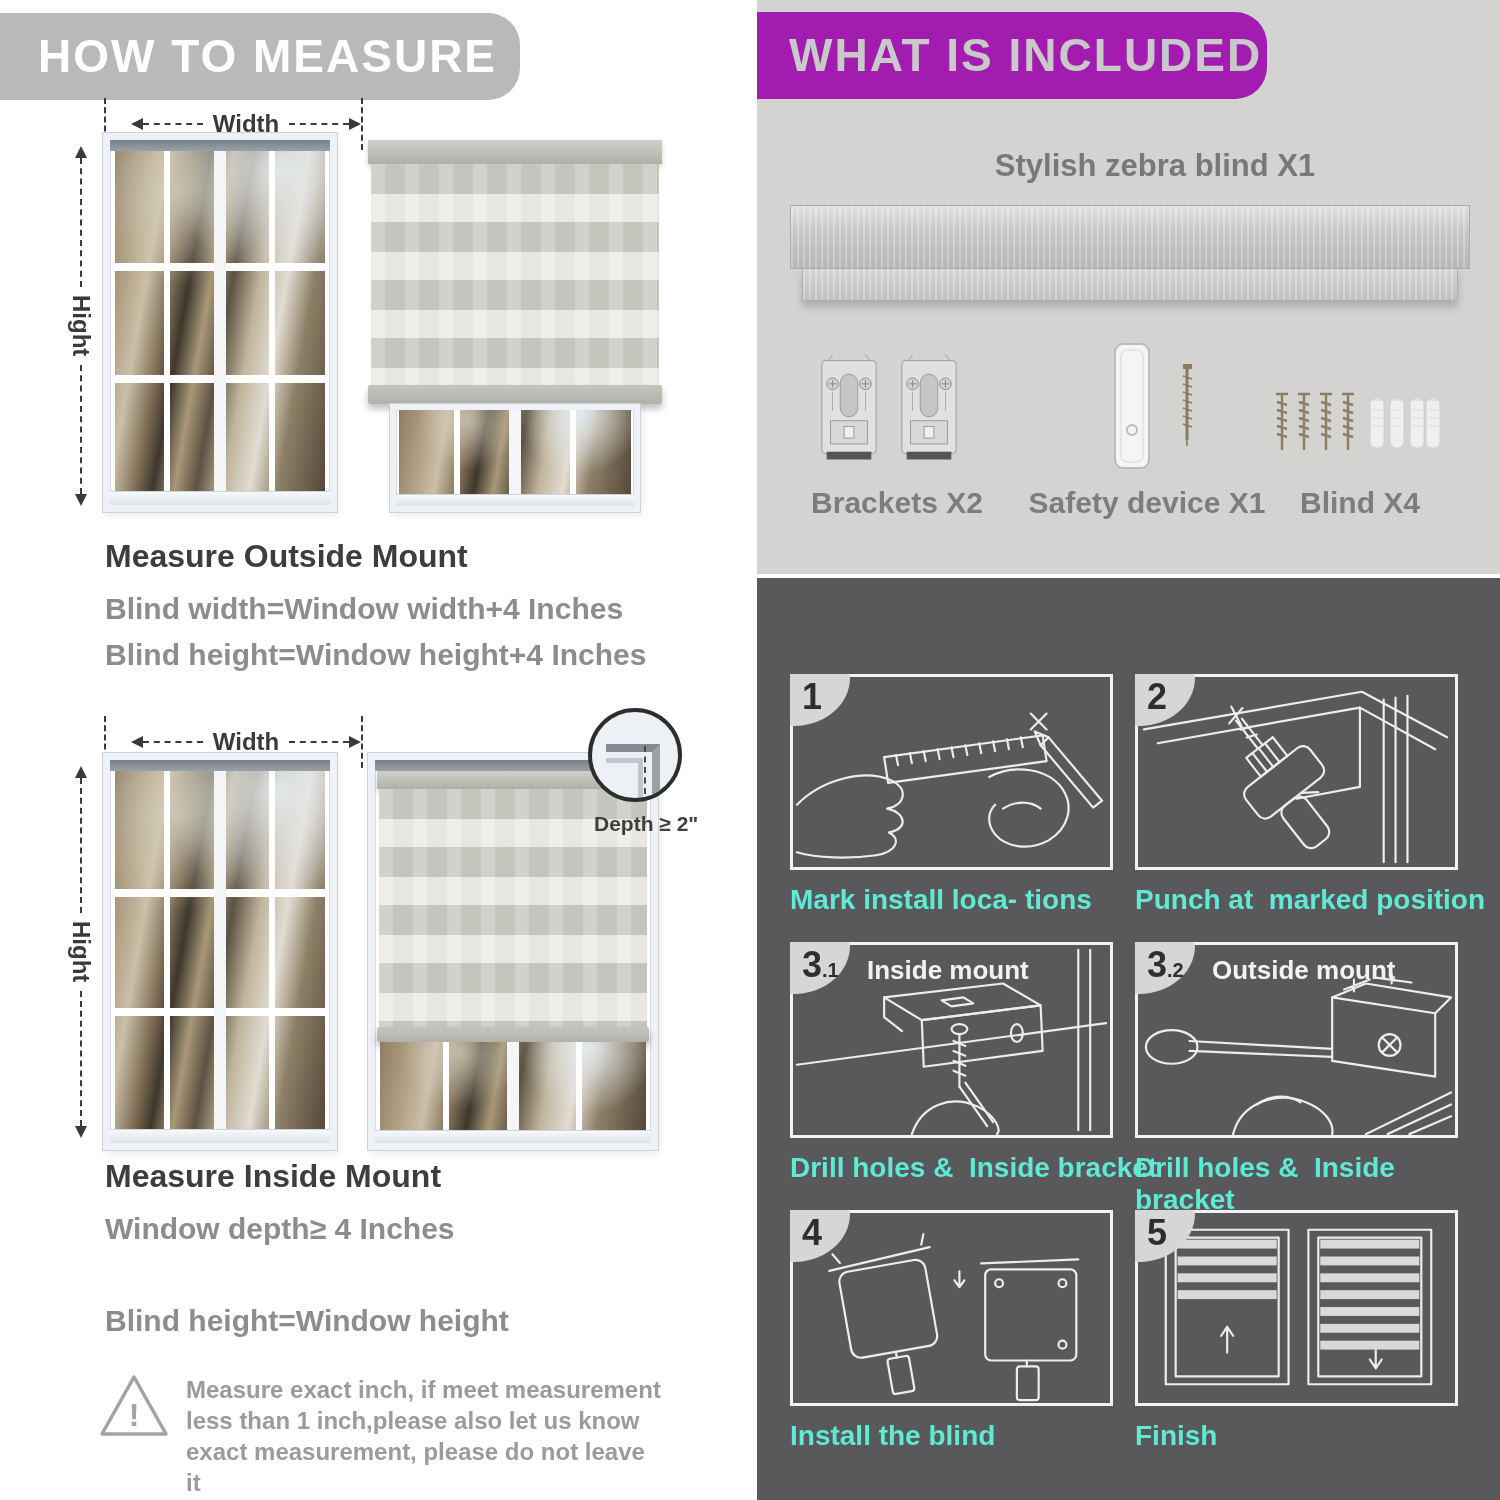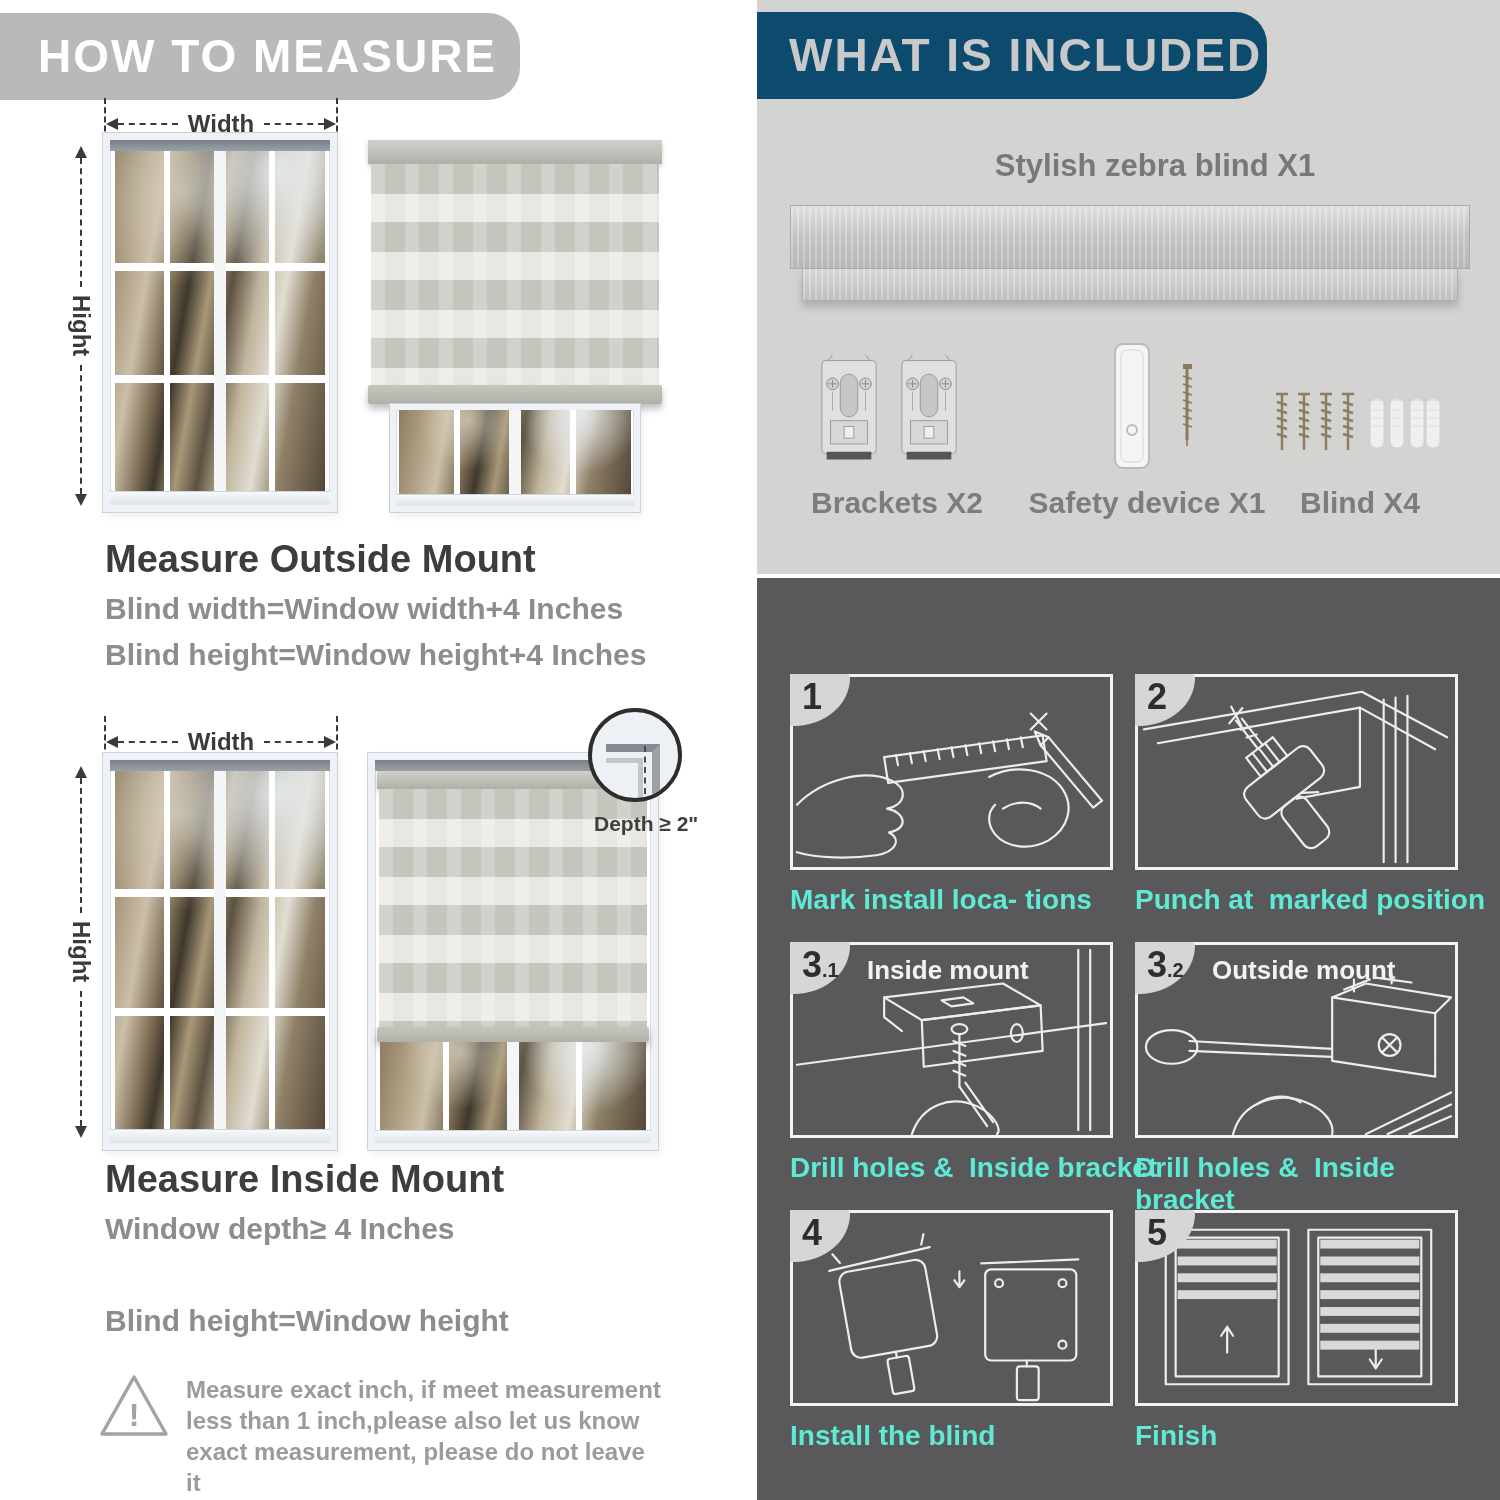--- a/index.html
+++ b/index.html
@@ -7,25 +7,25 @@
         font-family:"Liberation Sans", sans-serif;}
 
   
   .abs{position:absolute;}
 
   
   .hdr-left{position:absolute;left:0;top:13px;width:520px;height:87px;background:#b9b9b9;
     border-radius:0 32px 32px 0;color:#fff;font-weight:700;font-size:46px;line-height:87px;
     padding-left:38px;box-sizing:border-box;letter-spacing:2px;}
 
-  .section-heading{position:absolute;font-size:38px;font-weight:700;color:#3d3d3d;}
+  .section-heading{position:absolute;font-size:32px;font-weight:700;color:#3d3d3d;}
   .formula{position:absolute;font-size:30px;font-weight:700;color:#8d8d8d;}
 
   
-  .dim-h{position:absolute;display:flex;align-items:center;color:#3a3a3a;font-weight:700;font-size:24px;height:24px;}
+  .dim-h{position:absolute;display:flex;align-items:center;color:#3a3a3a;font-weight:700;font-size:24px;height:24px;padding-left:25px;}
   .dim-h .dline{flex:1;border-top:2px dashed #3a3a3a;height:0;}
   .dim-h .lbl{margin:0 10px;white-space:nowrap;}
   .ah-l{width:0;height:0;border-top:6px solid transparent;border-bottom:6px solid transparent;border-right:12px solid #3a3a3a;}
   .ah-r{width:0;height:0;border-top:6px solid transparent;border-bottom:6px solid transparent;border-left:12px solid #3a3a3a;}
   .dim-h .post-l,.dim-h .post-r{position:absolute;top:-14px;height:52px;border-left:2px dashed #3a3a3a;width:0;}
   .dim-h .post-l{left:-2px;} .dim-h .post-r{right:-2px;}
 
   .dim-v{position:absolute;display:flex;flex-direction:column;align-items:center;width:30px;color:#3a3a3a;font-weight:700;font-size:24px;}
   .dim-v .vline{flex:1;border-left:2px dashed #3a3a3a;width:0;}
   .dim-v .vlbl{writing-mode:vertical-rl;margin:8px 0;}
@@ -62,21 +62,21 @@
        background:#edf0f5;overflow:hidden;box-sizing:border-box;}
   .mag-co{position:absolute;left:14px;top:32px;width:46px;height:48px;border-top:8px solid #858b92;border-right:8px solid #9aa0a7;}
   .mag-ci{position:absolute;left:14px;top:46px;width:32px;height:34px;border-top:5px solid #c2c7cd;border-right:5px solid #c2c7cd;}
   .mag-dash{position:absolute;left:52px;top:34px;height:48px;border-left:2px dashed #4a4a4a;}
   .depth-lbl{position:absolute;font-size:21px;font-weight:700;color:#3f3f3f;}
 
   .note-text{position:absolute;font-size:24px;font-weight:600;color:#9b9b9b;line-height:31px;width:480px;}
 
   
   .panel-included{position:absolute;left:757px;top:0;width:743px;height:574px;background:#d3d3d2;}
-  .hdr-included{position:absolute;left:0;top:12px;width:510px;height:87px;background:#0c4a6e;
+  .hdr-included{position:absolute;left:0;top:12px;width:510px;height:87px;background:#a21caf;
     border-radius:0 32px 32px 0;color:#c9c9c9;font-weight:700;font-size:46px;line-height:87px;
     padding-left:32px;box-sizing:border-box;letter-spacing:2px;}
   .product-label{position:absolute;left:0;top:148px;width:796px;text-align:center;
     font-size:31px;font-weight:700;color:#787878;}
   .bar-main{position:absolute;left:33px;top:205px;width:680px;height:64px;
     background:linear-gradient(180deg,#e3e3e1,#c9c9c7 45%,#babab8);
     border:1px solid #ababa9;box-sizing:border-box;}
   .bar-tex{position:absolute;inset:0;background:repeating-linear-gradient(90deg,rgba(255,255,255,0.22) 0 2px,rgba(0,0,0,0.02) 2px 6px);}
   .bar-lip{position:absolute;left:45px;top:269px;width:656px;height:32px;
     background:linear-gradient(180deg,#d9d9d7,#c3c3c1);border:1px solid #b0b0ae;border-top:none;

